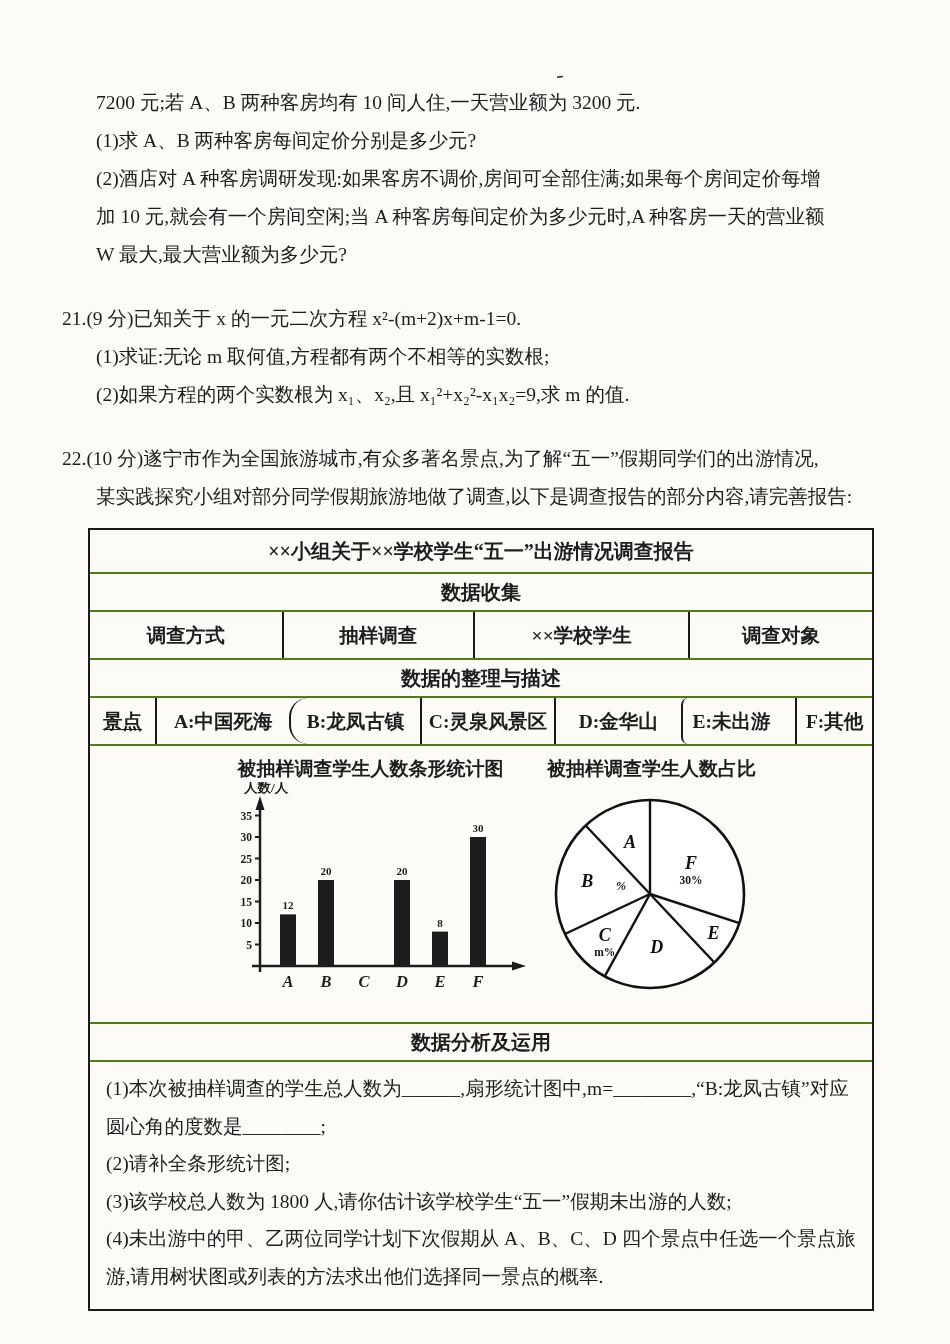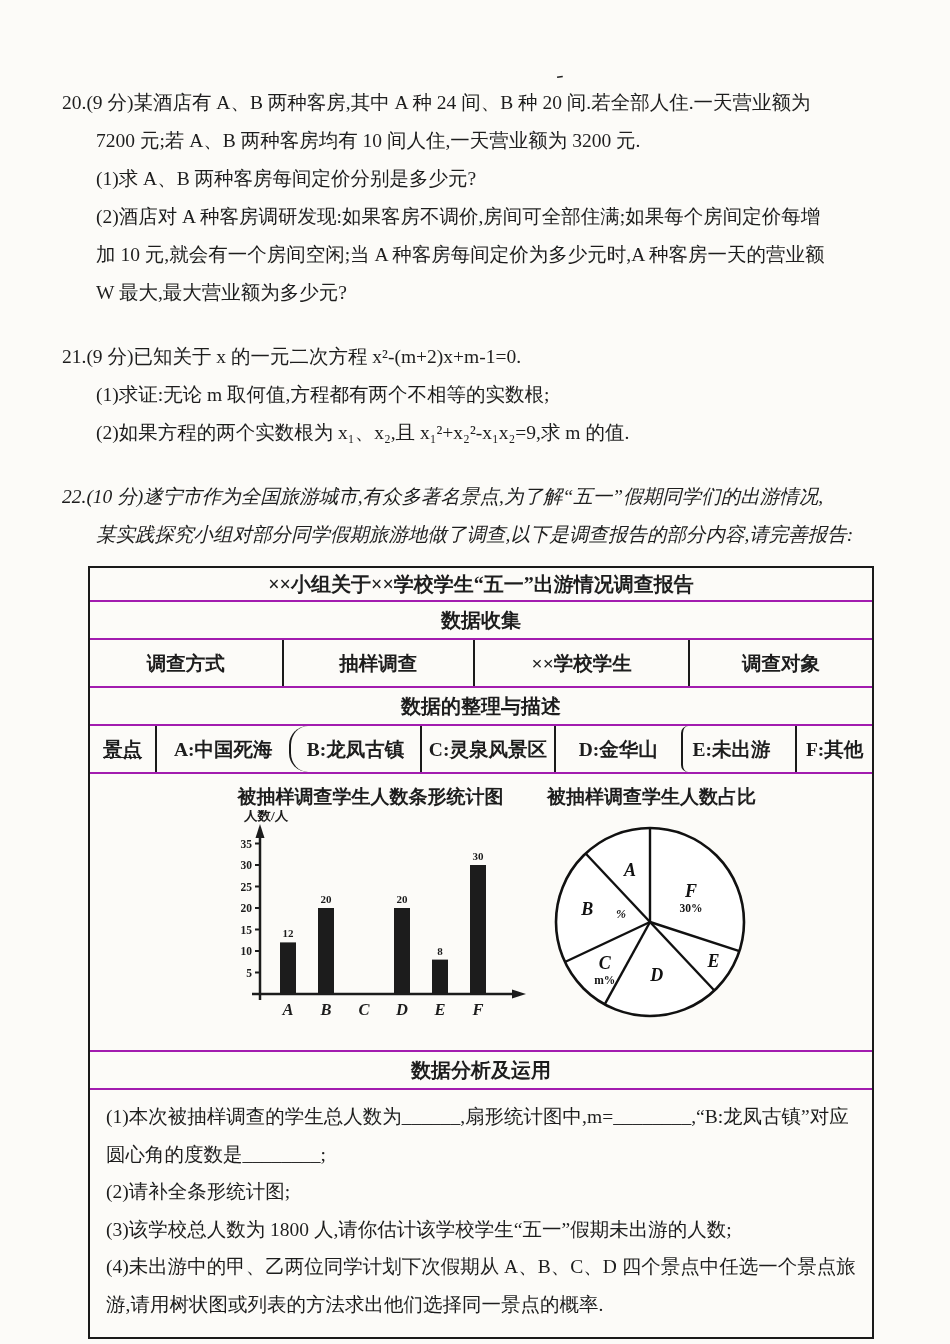--- a/index.html
+++ b/index.html
@@ -24,28 +24,28 @@
     white-space:nowrap;
   }
   .q-indent{padding-left:34px;}
   .report-table{
     margin:12px 0 0 26px;
     width:786px;
     border:2.5px solid #1a1a1a;
     box-sizing:border-box;
   }
   .t-row{
-    border-top:2px solid #a21caf;
+    border-top:2px solid #4d7c0f;
     box-sizing:border-box;
     display:flex;align-items:center;justify-content:center;
     font-size:20px;
   }
   .t-row:first-child{border-top:none;}
   .t-bold{font-weight:700;}
-  .r-title{height:32px;}
+  .r-title{height:42px;}
   .r-head{height:38px;}
   .r-cells{height:48px;justify-content:flex-start;}
   .t-cell{
     height:100%;
     display:flex;align-items:center;justify-content:center;
     border-left:2px solid #1a1a1a;
     box-sizing:border-box;
     font-weight:700;font-size:19.5px;
     white-space:nowrap;
   }
@@ -66,35 +66,34 @@
   }
 </style>
 </head>
 <body>
 
 <div class="page">
 
   <div class="scan-mark">-</div>
 
   <section class="question">
-    <div class="q-line">20.(9 分)某酒店有 A、B 两种客房,其中 A 种 24 间、B 种 20 间.若全部人住.一天营业额为</div>
     <div class="q-line q-indent">7200 元;若 A、B 两种客房均有 10 间人住,一天营业额为 3200 元.</div>
     <div class="q-line q-indent">(1)求 A、B 两种客房每间定价分别是多少元?</div>
     <div class="q-line q-indent">(2)酒店对 A 种客房调研发现:如果客房不调价,房间可全部住满;如果每个房间定价每增</div>
     <div class="q-line q-indent">加 10 元,就会有一个房间空闲;当 A 种客房每间定价为多少元时,A 种客房一天的营业额</div>
     <div class="q-line q-indent">W 最大,最大营业额为多少元?</div>
   </section>
 
   <section class="question">
     <div class="q-line">21.(9 分)已知关于 x 的一元二次方程 x²-(m+2)x+m-1=0.</div>
     <div class="q-line q-indent">(1)求证:无论 m 取何值,方程都有两个不相等的实数根;</div>
     <div class="q-line q-indent">(2)如果方程的两个实数根为 x₁、x₂,且 x₁²+x₂²-x₁x₂=9,求 m 的值.</div>
   </section>
 
-  <section class="question" style="margin-bottom:0;font-style:italic;">
+  <section class="question" style="margin-bottom:0;">
     <div class="q-line">22.(10 分)遂宁市作为全国旅游城市,有众多著名景点,为了解“五一”假期同学们的出游情况,</div>
     <div class="q-line q-indent">某实践探究小组对部分同学假期旅游地做了调查,以下是调查报告的部分内容,请完善报告:</div>
   </section>
 
   <div class="report-table">
 
     <div class="t-row t-bold r-title">××小组关于××学校学生“五一”出游情况调查报告</div>
 
     <div class="t-row t-bold r-head">数据收集</div>
 

